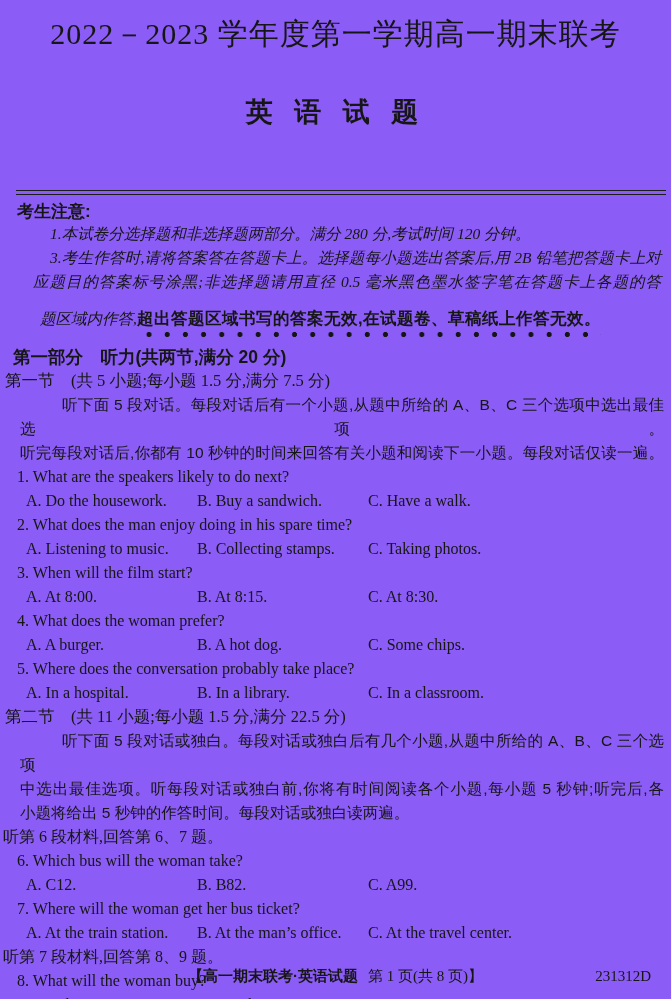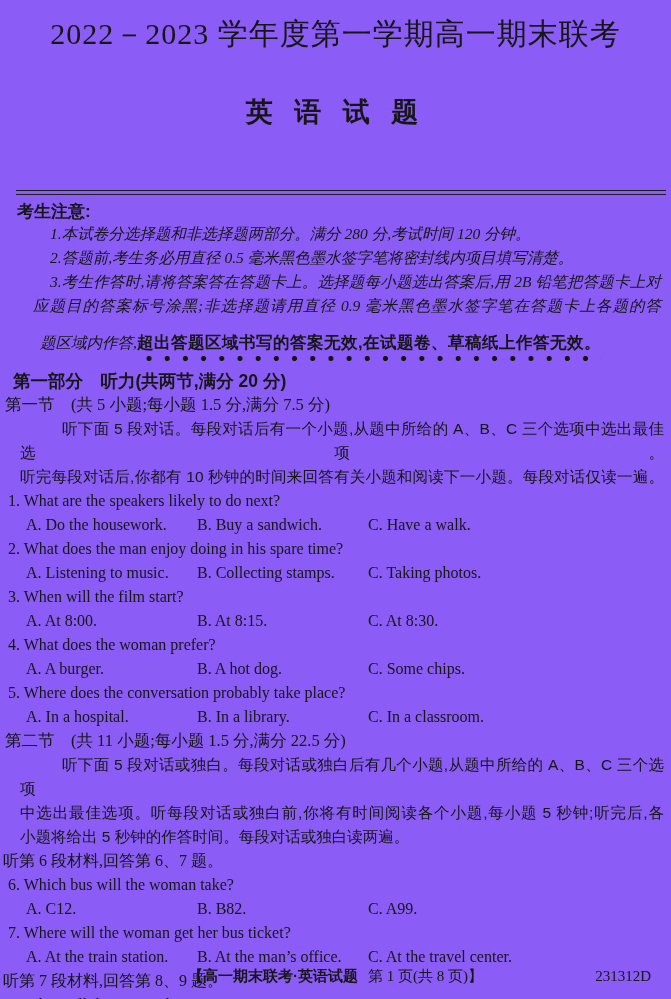--- a/index.html
+++ b/index.html
@@ -97,21 +97,21 @@
   .indent-first{text-indent:42px;}
   .material-line{
     font-size:16px;
     line-height:24px;
     padding-left:3px;
     white-space:pre-wrap;
   }
   .q-text{
     font-size:16px;
     line-height:24px;
-    padding-left:8px;
+    padding-left:17px;
     white-space:pre-wrap;
   }
   .opts{
     display:grid;
     grid-template-columns:171px 171px 1fr;
     padding-left:26px;
     font-size:16px;
     line-height:24px;
     white-space:pre-wrap;
   }
@@ -142,23 +142,22 @@
 <div class="page">
 
   <div class="exam-title">2022－2023 学年度第一学期高一期末联考</div>
   <div class="exam-subtitle">英 语 试 题</div>
 
   <div class="divider"></div>
 
   <div class="notice">
     <div class="notice-heading">考生注意:</div>
     <div class="notice-line ind-a">1.本试卷分选择题和非选择题两部分。满分 280 分,考试时间 120 分钟。</div>
-    <div class="notice-line ind-a">2.答题前,考生务必用直径 0.5 毫米黑色墨水签字笔将密封线内项目填写清楚。</div>
     <div class="notice-line ind-a jline">3.考生作答时,请将答案答在答题卡上。选择题每小题选出答案后,用 2B 铅笔把答题卡上对</div>
-    <div class="notice-line ind-b jline">应题目的答案标号涂黑;非选择题请用直径 0.9 毫米黑色墨水签字笔在答题卡上各题的答</div>
+    <div class="notice-line ind-b jline">应题目的答案标号涂黑;非选择题请用直径 0.5 毫米黑色墨水签字笔在答题卡上各题的答</div>
     <div class="notice-line ind-c notice-line3"><span>题区域内作答,</span><span class="em-dots">超出答题区域书写的答案无效,在试题卷、草稿纸上作答无效。</span></div>
   </div>
 
   <div>
     <div class="part-heading">第一部分　听力(共两节,满分 20 分)</div>
 
     <div class="sec-heading">第一节　(共 5 小题;每小题 1.5 分,满分 7.5 分)</div>
     <div class="intro-line jline indent-first">听下面 5 段对话。每段对话后有一个小题,从题中所给的 A、B、C 三个选项中选出最佳选项。</div>
     <div class="intro-line jline">听完每段对话后,你都有 10 秒钟的时间来回答有关小题和阅读下一小题。每段对话仅读一遍。</div>
 

